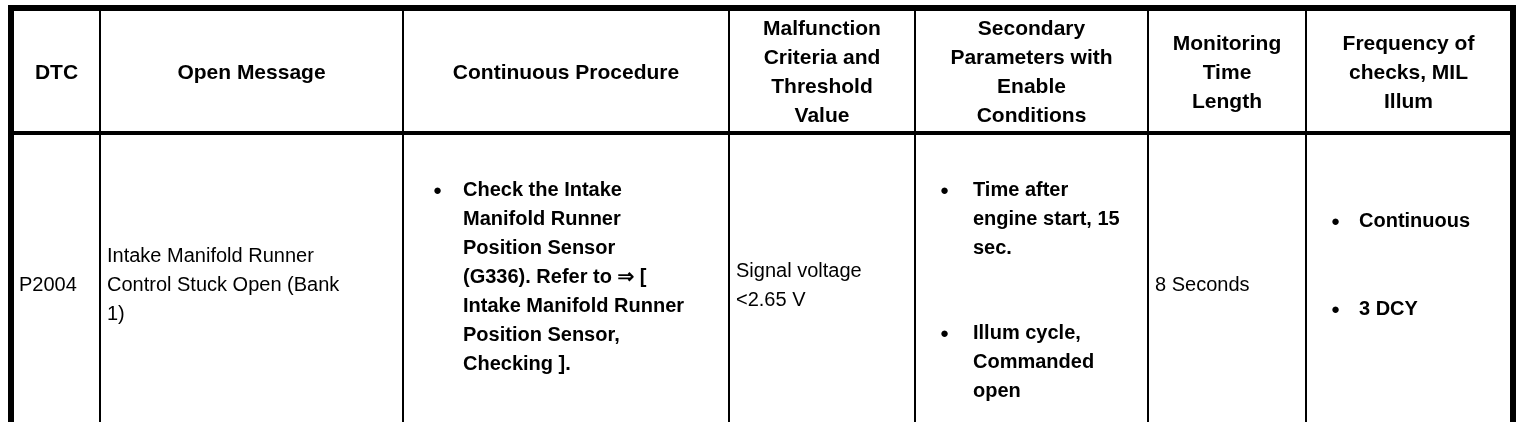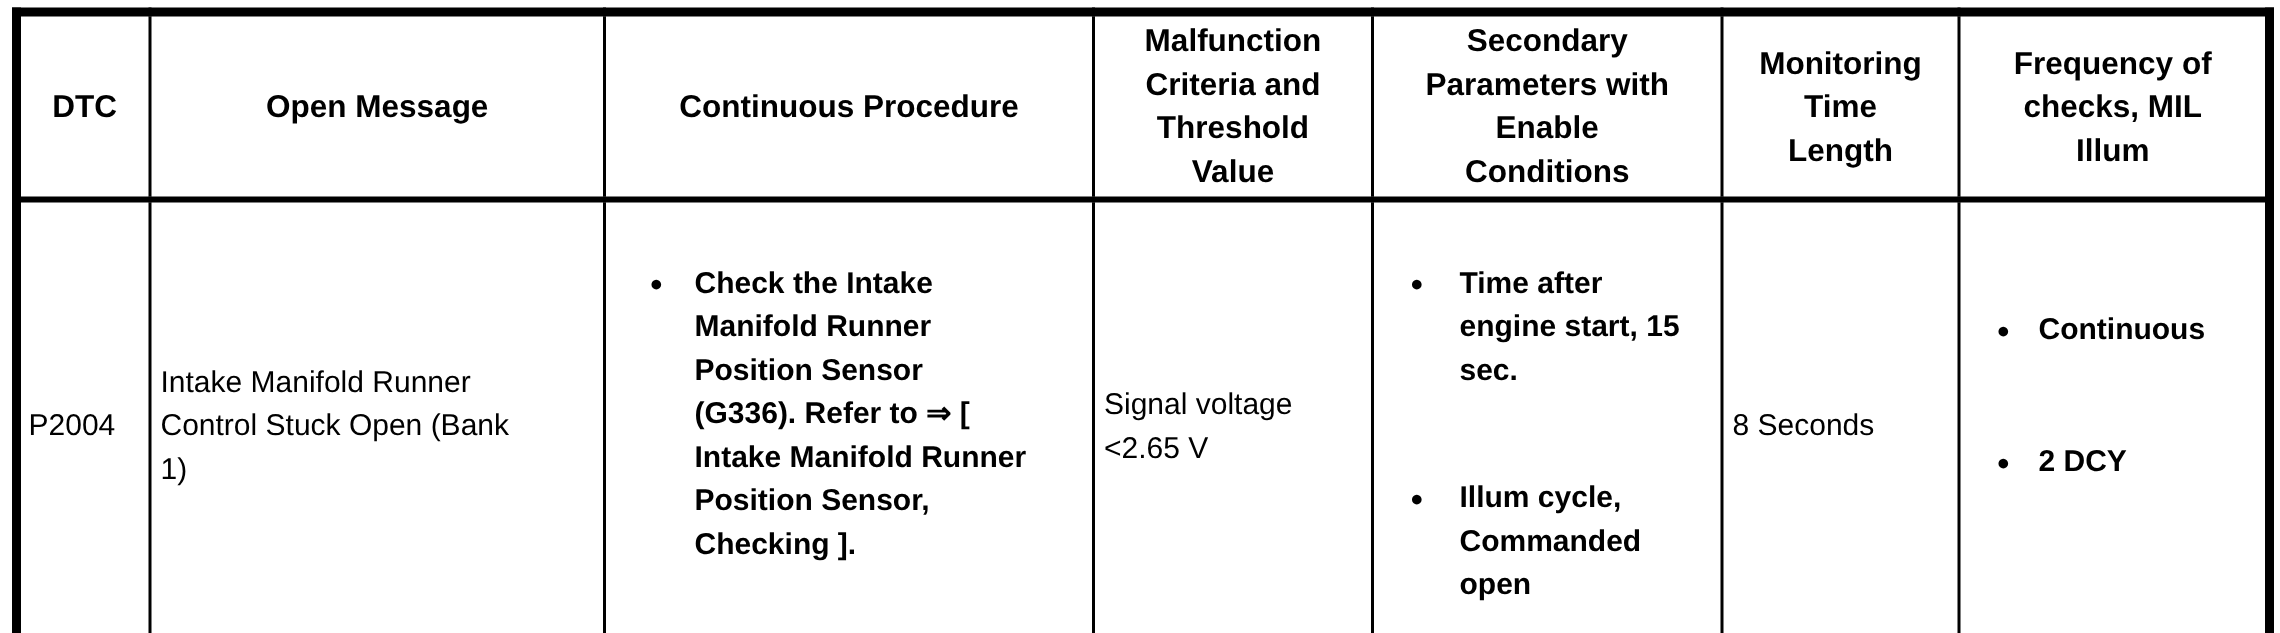--- a/index.html
+++ b/index.html
@@ -141,19 +141,19 @@
           </div>
         </td>
         <td class="cell-mon">8 Seconds</td>
         <td class="cell-freq b-freq">
           <div class="bullet-item freq-gap">
             <span class="bullet">●</span>
             <span class="bullet-text">Continuous</span>
           </div>
           <div class="bullet-item freq-gap">
             <span class="bullet">●</span>
-            <span class="bullet-text">2 DCY</span>
+            <span class="bullet-text">3 DCY</span>
           </div>
         </td>
       </tr>
     </tbody>
   </table>
 </div>
 
 </body></html>

